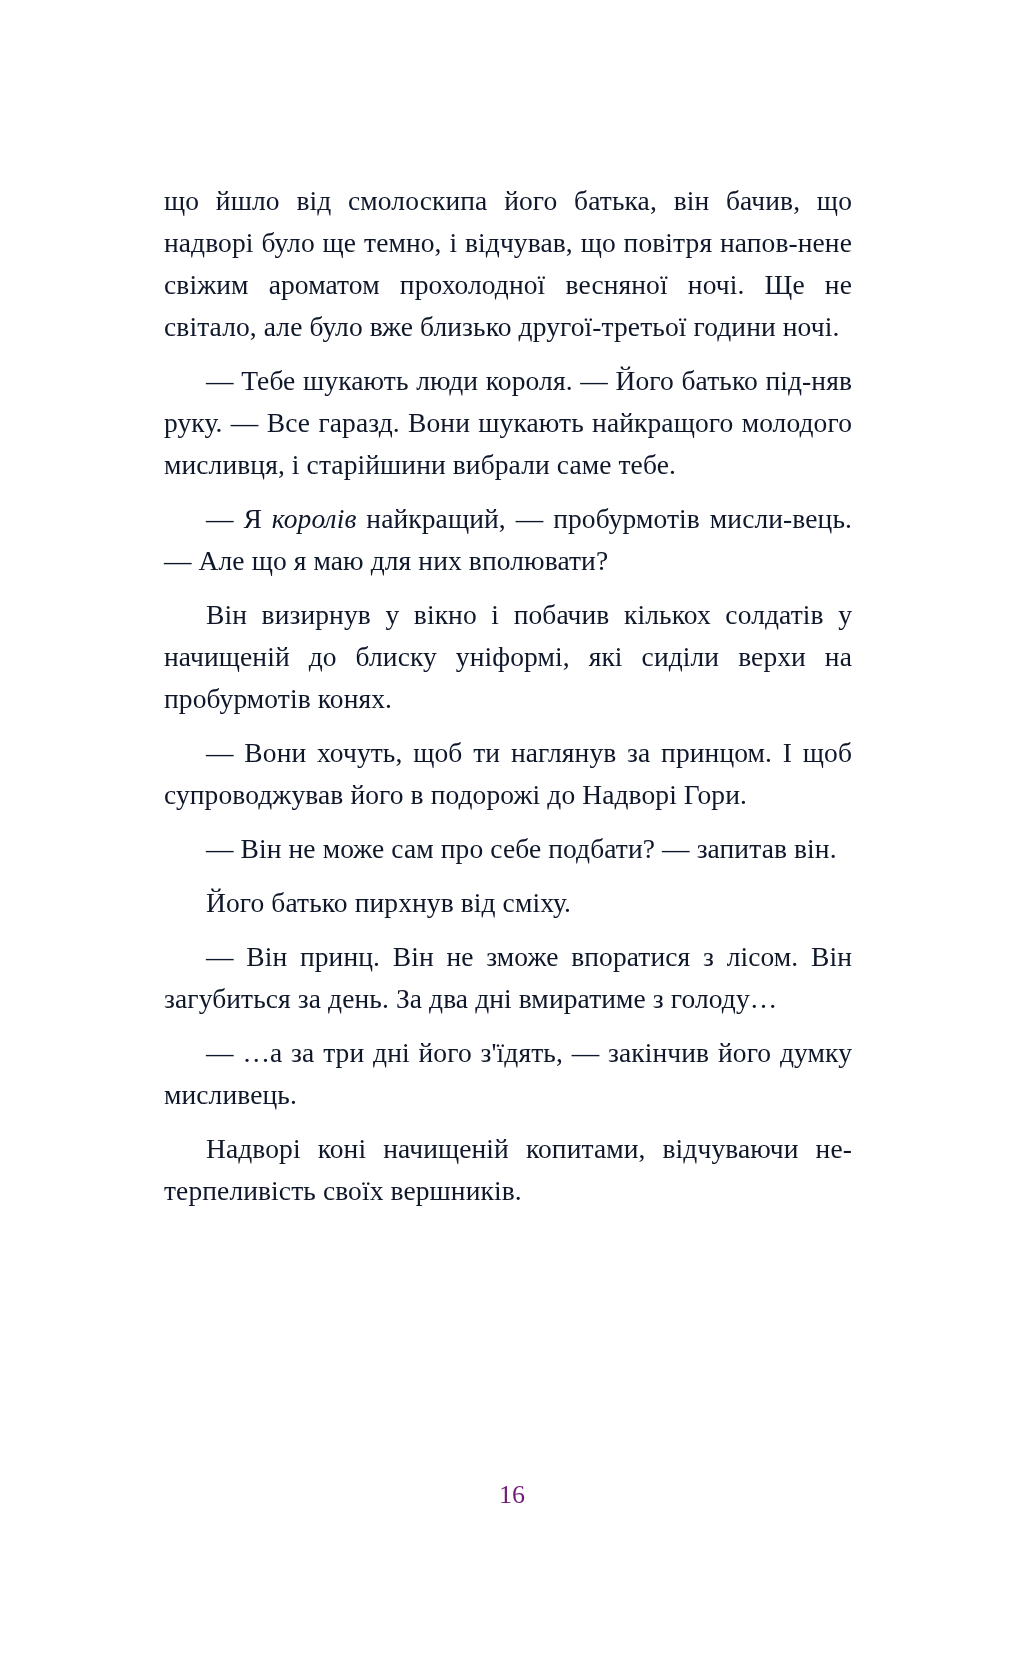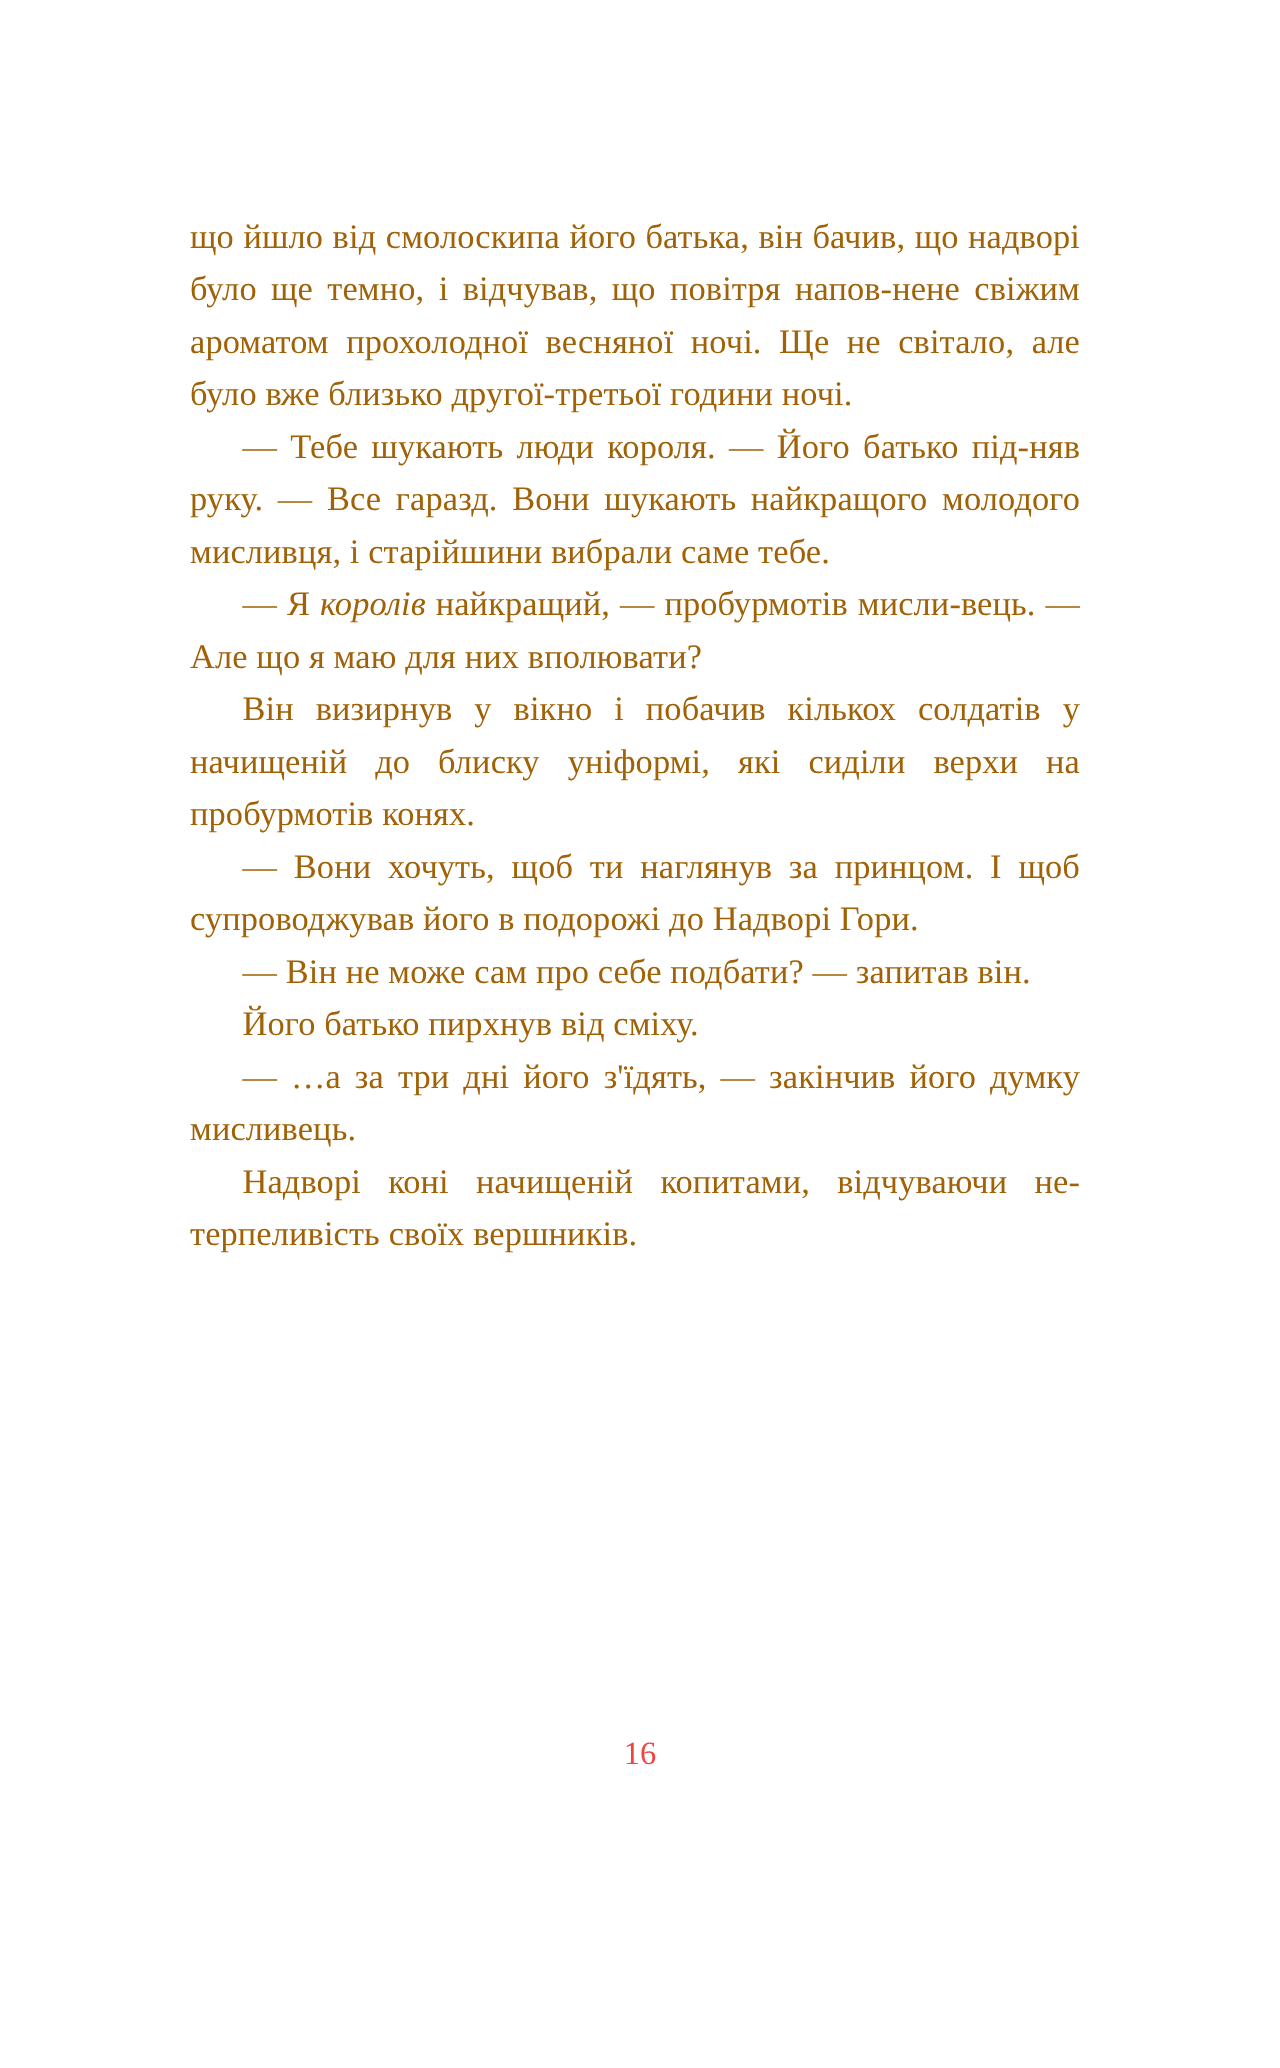--- a/index.html
+++ b/index.html
@@ -15,45 +15,45 @@
     margin: 0 auto;
     overflow: hidden;
   }
   .text-block {
     position: absolute;
     left: 152px;
     top: 168px;
     width: 712px;
   }
   .para {
-    margin: 0;
+    margin: 12px;
     font-family: "Liberation Serif", serif;
     font-size: 27.5px;
     line-height: 42px;
-    color: #a16207;
+    color: #0f172a;
     text-align: justify;
     text-justify: inter-word;
     hyphens: manual;
     letter-spacing: 0.1px;
   }
   .para.indent {
     text-indent: 42px;
   }
   .para em {
     font-style: italic;
   }
   .folio {
     position: absolute;
     left: 0;
     right: 0;
-    top: 1388px;
+    top: 1480px;
     text-align: center;
     font-family: "Liberation Serif", serif;
     font-size: 26px;
-    color: #ef4444;
+    color: #701a75;
   }
 </style>
 </head>
 <body>
 
 <div class="page">
 
   <div class="text-block">
 
     <p class="para">що йшло від смолоскипа його батька, він бачив, що надворі було ще темно, і відчував, що повітря напов-нене свіжим ароматом прохолодної весняної ночі. Ще не світало, але було вже близько другої-третьої години ночі.</p>
@@ -64,20 +64,21 @@
 
     <p class="para indent">Він визирнув у вікно і побачив кількох солдатів у начищеній до блиску уніформі, які сиділи верхи на пробурмотів конях.</p>
 
     <p class="para indent">— Вони хочуть, щоб ти наглянув за принцом. І щоб супроводжував його в подорожі до Надворі Гори.</p>
 
 
     <p class="para indent">— Він не може сам про себе подбати? — запитав він.</p>
 
     <p class="para indent">Його батько пирхнув від сміху.</p>
 
+    <p class="para indent">— Він принц. Він не зможе впоратися з лісом. Він загубиться за день. За два дні вмиратиме з голоду…</p>
 
     <p class="para indent">— …а за три дні його з'їдять, — закінчив його думку мисливець.</p>
 
     <p class="para indent">Надворі коні начищеній копитами, відчуваючи не-терпеливість своїх вершників.</p>
 
 
   </div>
 
   <div class="folio">16</div>
 

